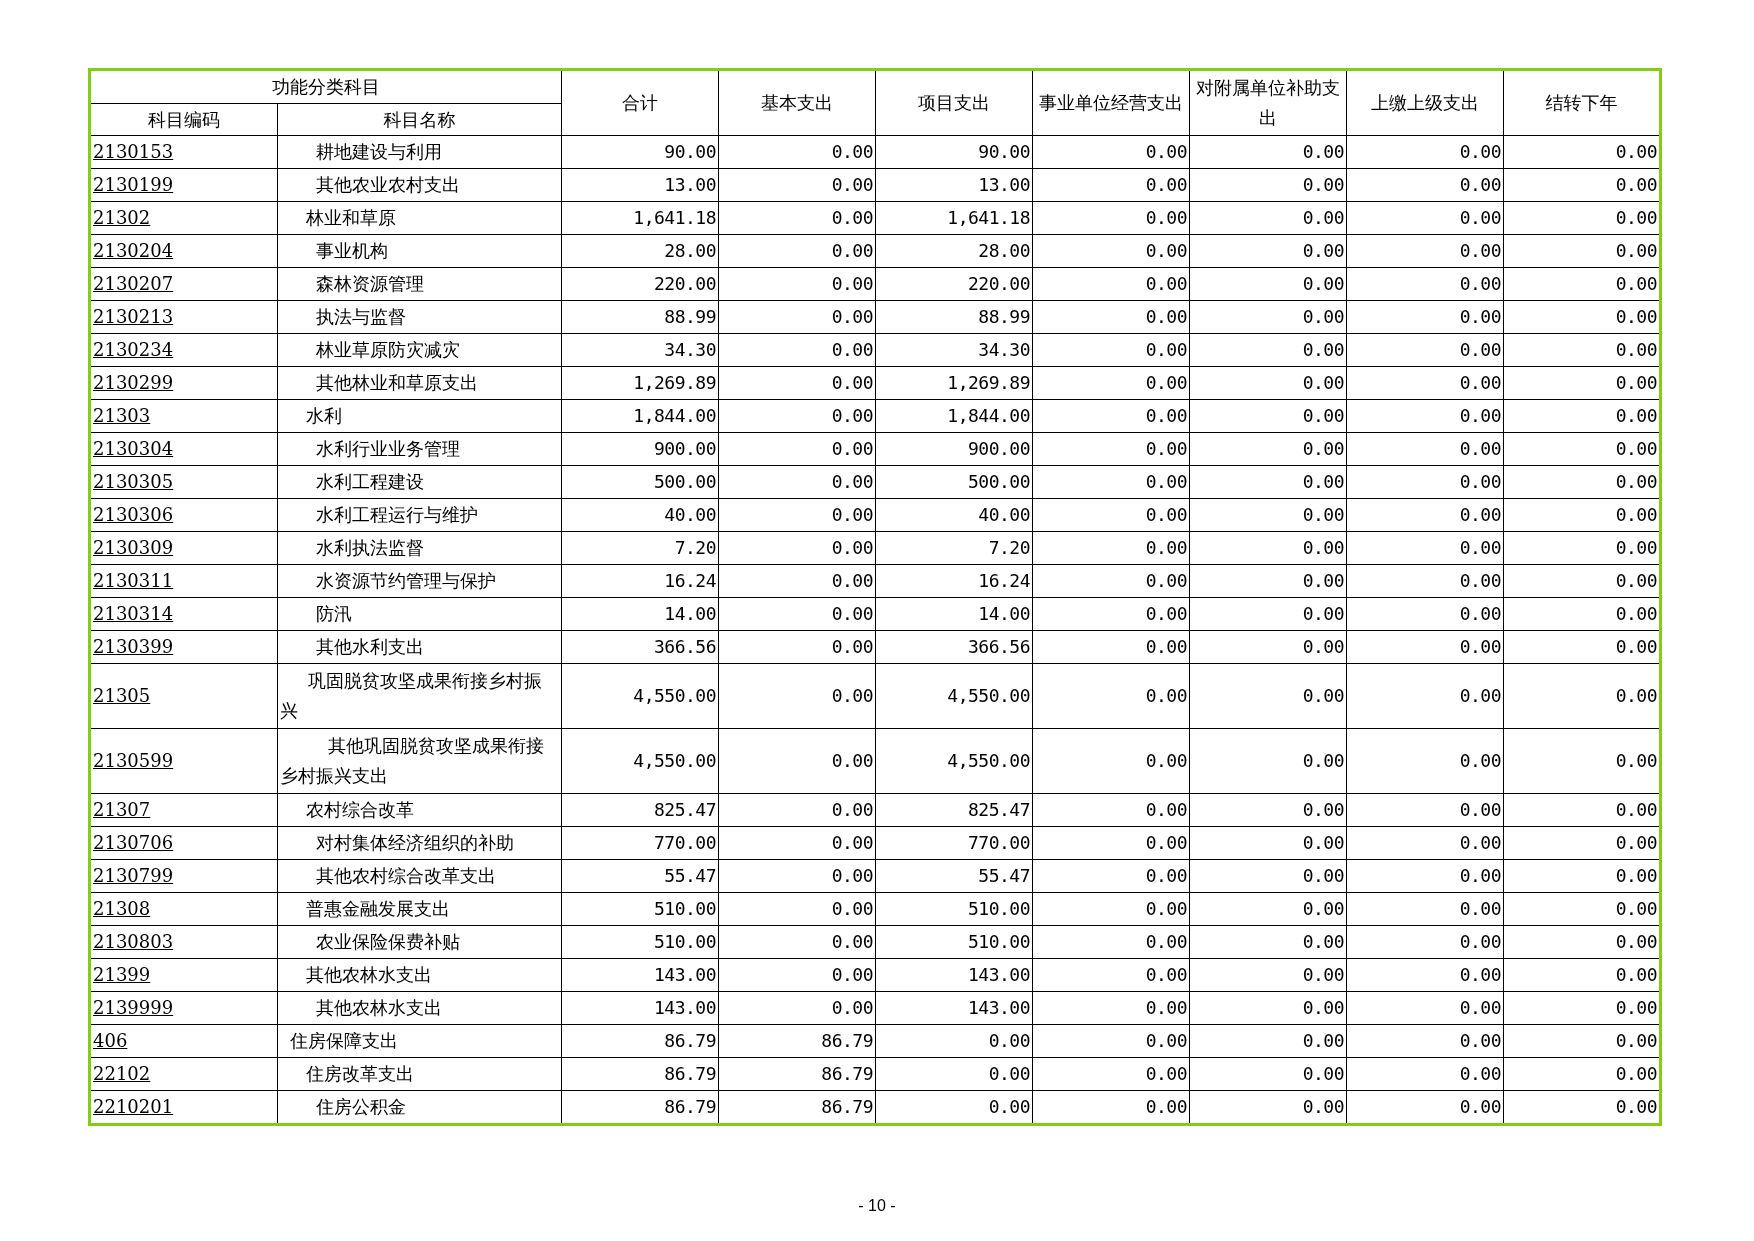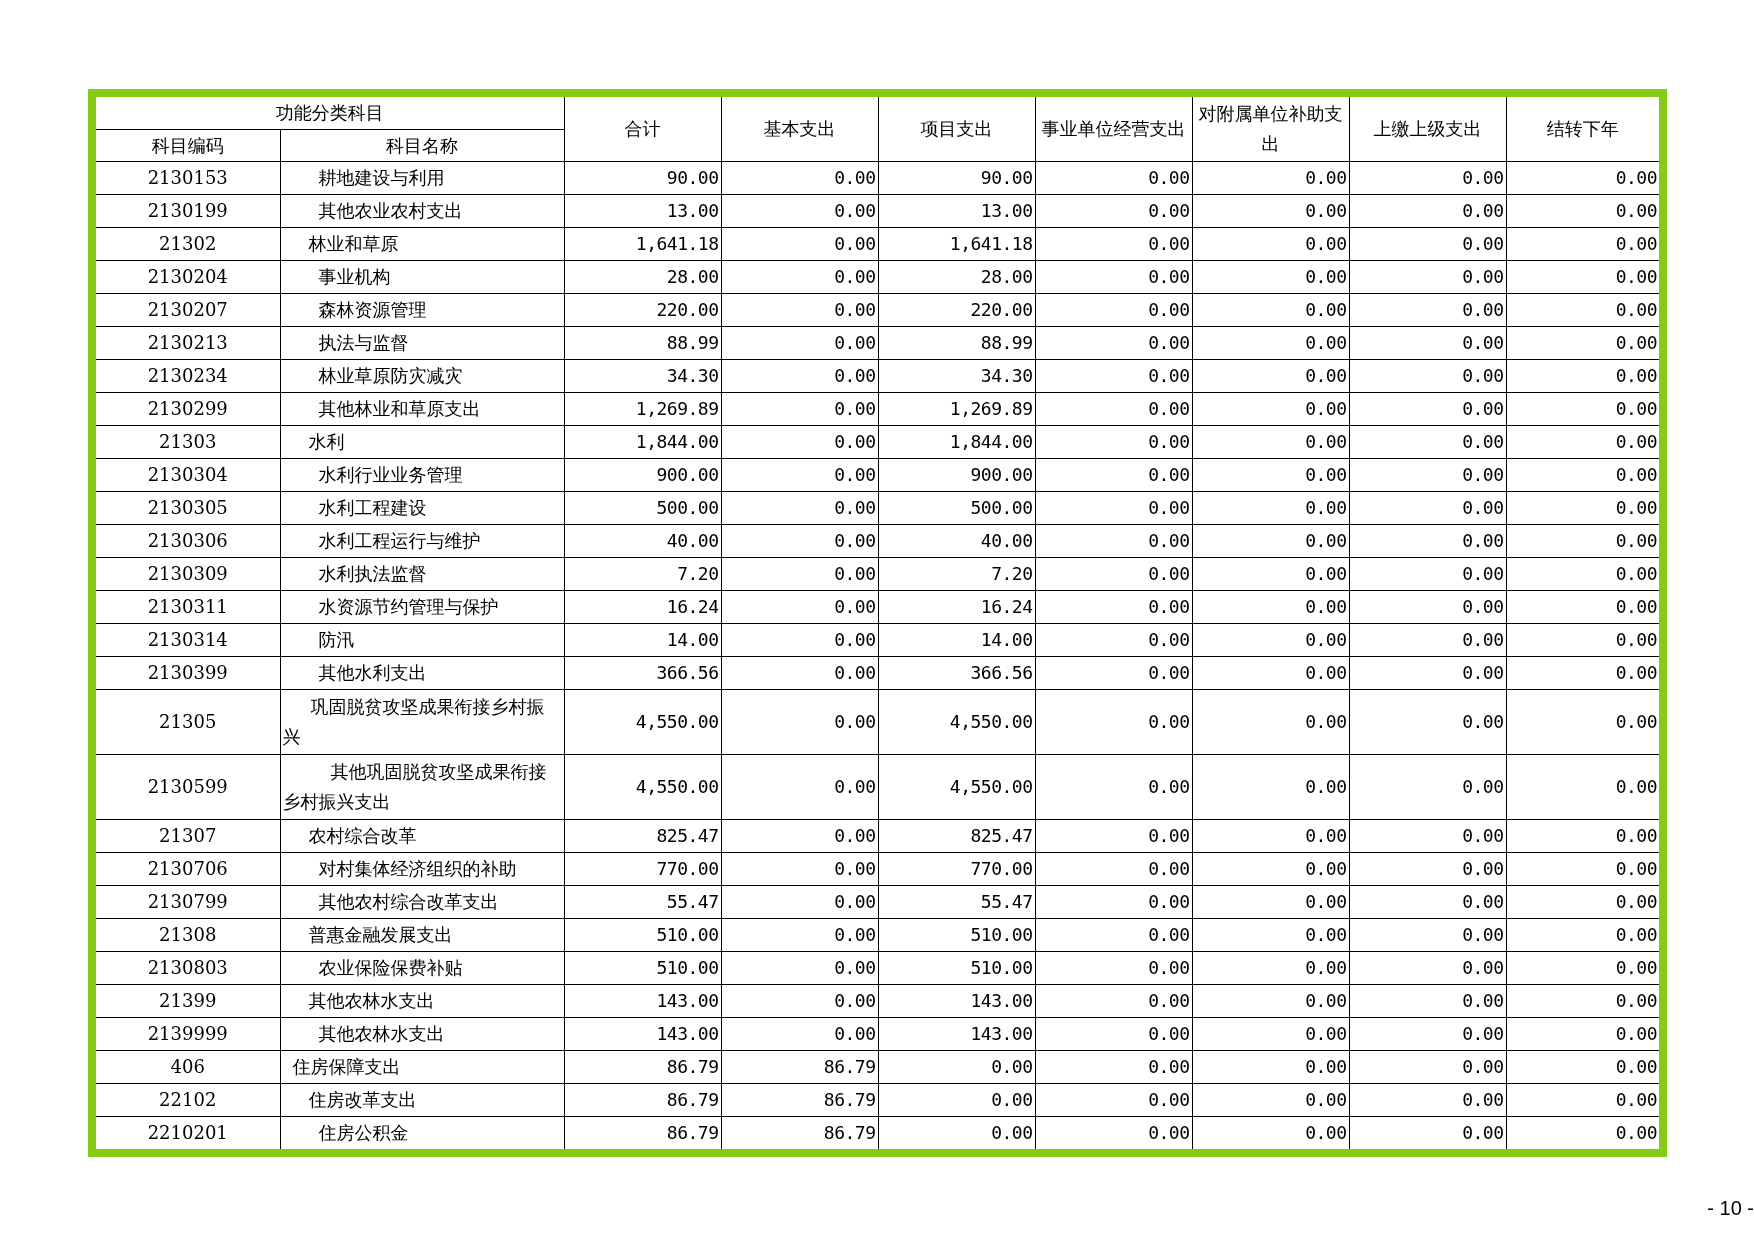--- a/index.html
+++ b/index.html
@@ -1,40 +1,40 @@
 <!DOCTYPE html>
 <html><head>
 <meta charset="utf-8">
 <style>
   html, body { margin:0; padding:0; background:#ffffff; }
   body { width:1754px; height:1241px; position:relative; font-family:"DejaVu Serif","Liberation Serif",serif; color:#000; }
   table.grid {
-    position:absolute; left:88px; top:89px;
+    position:absolute; left:88px; top:68px;
     border-collapse:collapse; table-layout:fixed;
-    border:8px solid #84cc16;
+    border:3px solid #84cc16;
   }
   table.grid td, table.grid th {
     border:1px solid #000; padding:0 2px; font-weight:normal;
     font-size:18px; line-height:22px; overflow:hidden; white-space:nowrap;
   }
   th { text-align:center; }
   th.wrap { white-space:normal !important; line-height:30px !important; }
   tr.hdr1 th { height:32px; }
   tr.hdr2 th { height:31px; }
   tr.row td { height:32px; }
   tr.row.tall td { height:64px; }
-  td.code { text-align:center; padding-left:8px; }
+  td.code { text-align:left; padding-left:8px;text-decoration:underline; }
   td.name { text-align:left; }
   td.name.l1 { padding-left:28px; }
   td.name.l2 { padding-left:38px; }
   td.name.l0 { padding-left:12px; }
   td.name.wrapname { white-space:normal; line-height:30px; text-indent:48px; padding-left:2px; }
   td.name.wrapname.l1 { text-indent:28px; }
   td.num { text-align:right; padding-right:1px; font-family:"DejaVu Sans Mono","Liberation Mono",monospace; font-size:18px; letter-spacing:-0.5px; }
-  .page-num { position:absolute; top:1197px; left:0; width:1754px; text-align:right; font-family:"Liberation Sans","DejaVu Sans",sans-serif; font-size:20px; }
+  .page-num { position:absolute; top:1197px; left:0; width:1754px; text-align:center; font-family:"Liberation Sans","DejaVu Sans",sans-serif; font-size:16px; }
 </style>
 </head>
 <body>
 
 <table class="grid">
   <colgroup>
     <col style="width:188px">
       <col style="width:284px">
       <col style="width:157px">
       <col style="width:157px">

